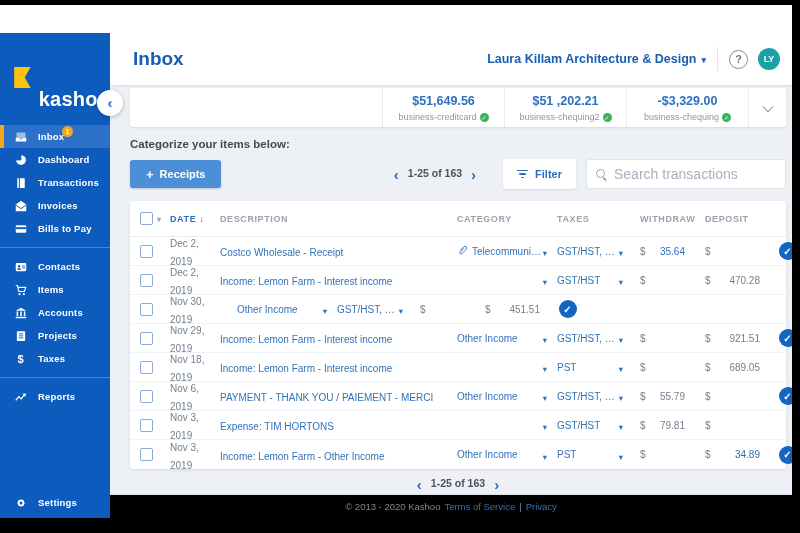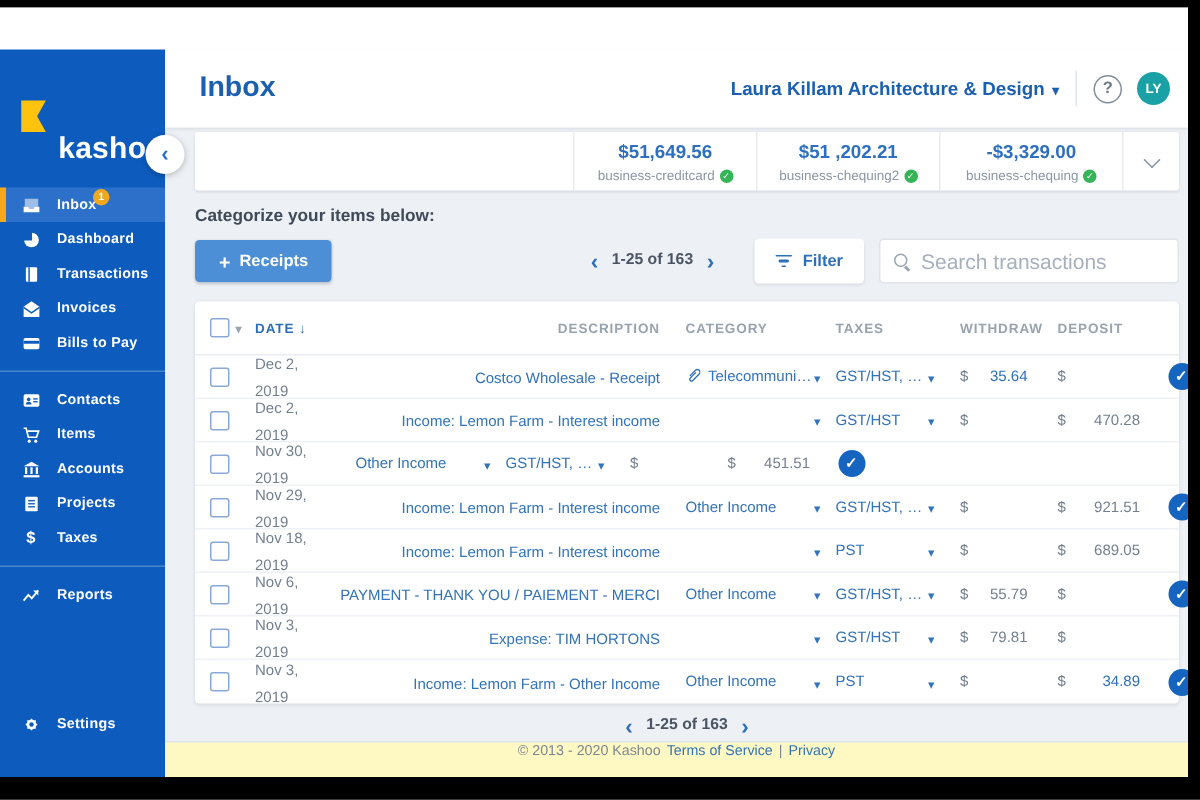--- a/index.html
+++ b/index.html
@@ -17,21 +17,21 @@
   .nav-item { display:flex; align-items:center; height:23px; padding-left:14px; gap:11px; cursor:pointer; position:relative; }
   .nav-item .lbl { font-size:9.5px; font-weight:bold; color:#ffffff; letter-spacing:.2px; }
   .nav-item.active { background:#2c70ca; }
   .nav-item.active::before { content:""; position:absolute; left:0; top:0; width:4px; height:100%; background:#f5a81c; }
   .nav-icon { width:13px; height:13px; display:flex; align-items:center; justify-content:center; flex-shrink:0; }
   .nav-icon svg { width:12px; height:12px; }
   .dollar-glyph { font-size:11px; font-weight:bold; color:#fff; }
   .badge { position:absolute; left:62px; top:1px; width:11px; height:11px; border-radius:50%; background:#f0a81f; color:#fff; font-size:7px; font-weight:bold; display:flex; align-items:center; justify-content:center; }
   .side-divider { height:1px; background:rgba(255,255,255,.25); margin:7px 0; }
   .side-spacer { flex:1; }
-  .settings-row { margin-bottom:24px; }
+  .settings-row { margin-bottom:4px; }
 
   .collapse-btn { position:absolute; left:97px; top:57px; width:26px; height:26px; border-radius:50%; background:#fff; box-shadow:0 1px 4px rgba(0,0,0,.25); display:flex; align-items:center; justify-content:center; z-index:6; cursor:pointer; }
   .collapse-btn::after { content:"‹"; color:#2c70ca; font-size:15px; font-weight:bold; margin-top:-2px; }
 
   
   .main { flex:1; display:flex; flex-direction:column; min-width:0; }
   .header { height:52px; background:#fff; display:flex; align-items:center; padding:0 12px 0 23px; box-shadow:0 1px 2px rgba(40,60,90,.10); position:relative; z-index:3; }
   .page-title { font-size:19px; font-weight:bold; color:#1a5fb0; }
   .header-right { margin-left:auto; display:flex; align-items:center; }
   .company { font-size:12.5px; font-weight:bold; color:#1a5fb0; cursor:pointer; }
@@ -77,21 +77,21 @@
   .search-box input { border:none; outline:none; flex:1; font-family:inherit; font-size:14px; color:#3f4a58; background:transparent; }
   .search-box input::placeholder { color:#a7b0bc; }
 
   
   .table-card { margin-top:12px; background:#fff; border-radius:3px; box-shadow:0 1px 3px rgba(40,60,90,.12); }
   .thead { display:flex; align-items:center; height:36px; border-bottom:1px solid #e9edf2; font-size:9px; font-weight:bold; letter-spacing:.6px; color:#98a3b0; }
   .trow { display:flex; align-items:center; height:29px; border-bottom:1px solid #eef1f5; }
   .trow:last-child { border-bottom:none; }
   .c1 { width:40px; padding-left:10px; display:flex; align-items:center; gap:4px; flex-shrink:0; }
   .c-date { width:50px; flex-shrink:0; }
-  .c-desc { width:220px; flex-shrink:0; overflow:hidden; white-space:nowrap;text-align:right; }
+  .c-desc { width:220px; flex-shrink:0; overflow:hidden; white-space:nowrap; }
   .c-cat { width:95px; flex-shrink:0; display:flex; align-items:center; padding-right:5px;margin-left:17px; }
   .c-tax { width:75px; flex-shrink:0; display:flex; align-items:center; padding-left:5px; padding-right:4px; }
   .c-wd { width:65px; flex-shrink:0; display:flex; align-items:center; padding-left:13px; padding-right:7px; }
   .c-dp { width:80px; flex-shrink:0; display:flex; align-items:center; padding-left:13px; padding-right:12px; }
   .c-act { width:31px; flex-shrink:0; display:flex; align-items:center; justify-content:center; }
   .checkbox { width:13px; height:13px; border:1.5px solid #8aa9d6; border-radius:2px; background:#fff; cursor:pointer; flex-shrink:0; }
   .hdr-caret::after { content:"▾"; font-size:8px; color:#9aa5b2; }
   .sort-date { color:#2d6fb8; cursor:pointer; }
   .sort-arrow::after { content:" ↓"; font-size:9px; }
   .cell-date { font-size:10px; color:#74808f; }
@@ -102,21 +102,21 @@
   .amt { margin-left:auto; font-size:10px; color:#74808f; }
   .amt.amt-blue { color:#2d6fb8; }
   .clip { width:10px; height:12px; margin-right:5px; flex-shrink:0; }
   .done { width:18px; height:18px; border-radius:50%; }
   .done.on { background:#1565c0; color:#fff; display:flex; align-items:center; justify-content:center; cursor:pointer; }
   .done.on::after { content:"✓"; font-size:10px; font-weight:bold; }
 
   .bottom-pager { display:flex; justify-content:center; margin-top:8px; }
 
   
-  .footer { height:24px; border-top:1px solid #dfe4ea; background:#fef9c3; display:flex; justify-content:center; gap:4px; font-size:9.5px; color:#7d8794; }
+  .footer { height:24px; border-top:1px solid #dfe4ea; background:#000000; display:flex; align-items:center; justify-content:center; gap:4px; font-size:9.5px; color:#7d8794; }
   .footer a { color:#3273b9; text-decoration:none; cursor:pointer; }
 </style>
 </head>
 <body>
 
 <div class="screen">
   <div class="top-strip"></div>
   <div class="app">
 
     <nav class="sidebar">

